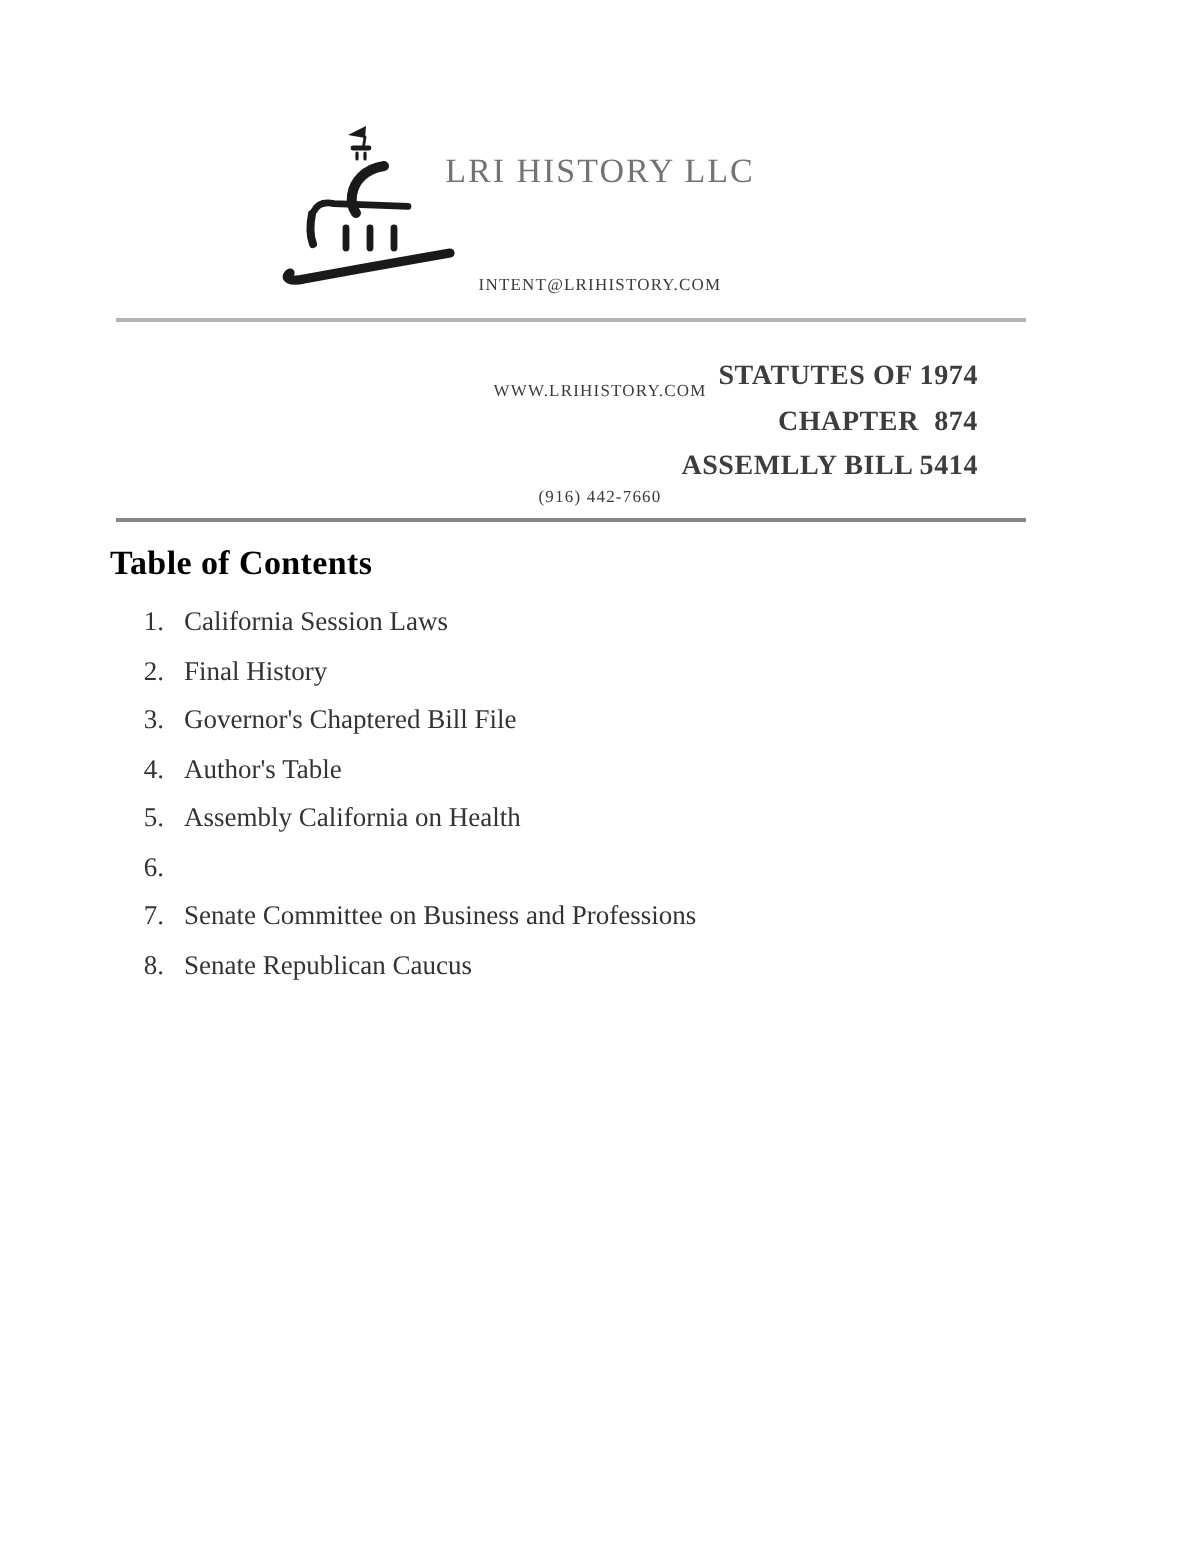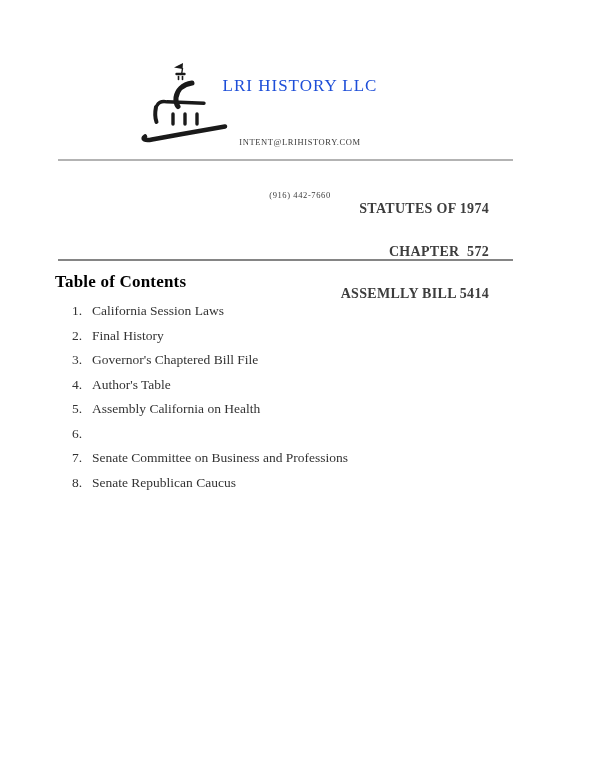--- a/index.html
+++ b/index.html
@@ -14,41 +14,41 @@
   }
   
   .logo{
     position:absolute;left:136px;top:60px;width:96px;height:84px;
   }
   .head-text{
     position:absolute;left:158px;top:76px;width:284px;
     text-align:center;
   }
   .company{
-    font-size:17px;letter-spacing:1px;color:#1d4ed8;
+    font-size:17px;letter-spacing:1px;color:#737373;
     line-height:20px;white-space:nowrap;
   }
   .contact{
     margin-top:5px;
     font-size:8.5px;letter-spacing:0.6px;color:#3a3a3a;
     line-height:14px;
   }
   .contact div{white-space:nowrap;margin-top:39px;}
   
   .rule{position:absolute;left:58px;width:455px;}
   .rule-1{top:159px;height:2px;background:#b3b3b3;}
   .rule-2{top:259px;height:1.5px;background:#858585;}
   
   .reference{
     position:absolute;right:111px;top:178px;
     text-align:right;
     font-weight:bold;font-size:14px;line-height:22.5px;
     color:#3d3d3d;letter-spacing:0.3px;
   }
-  .reference div{white-space:pre;margin-top:20px;}
+  .reference div{white-space:pre;}
   
   .toc-heading{
     position:absolute;left:55px;top:272px;
     font-weight:bold;font-size:17px;color:#000000;
     letter-spacing:0.2px;
   }
   .toc-list{
     position:absolute;left:68px;top:304px;
     display:flex;flex-direction:column;gap:10.5px;
     font-size:13.5px;line-height:14px;color:#333333;
@@ -82,30 +82,31 @@
       <path d="M61 54 L61 64" stroke-width="3.4"></path>
 
       <path d="M9 76.5 C 5.5 79, 9 81, 16 79.5 C 40 75, 66 70.5, 89 66.5" stroke-width="4.6"></path>
     </g>
   </svg>
 
   <div class="head-text">
     <div class="company">LRI HISTORY LLC</div>
     <div class="contact">
       <div>INTENT@LRIHISTORY.COM</div>
+      <div>WWW.LRIHISTORY.COM</div>
       <div>(916) 442-7660</div>
     </div>
   </div>
 
   <div class="rule rule-1"></div>
   <div class="rule rule-2"></div>
 
   <div class="reference">
     <div>STATUTES OF 1974</div>
-    <div>CHAPTER  572</div>
+    <div>CHAPTER  874</div>
     <div>ASSEMLLY BILL 5414</div>
   </div>
 
   <div class="toc-heading">Table of Contents</div>
 
   <div class="toc-list">
     <div class="toc-row">
       <span class="toc-num">1.</span>
       <span class="toc-label">California Session Laws</span>
     </div>

